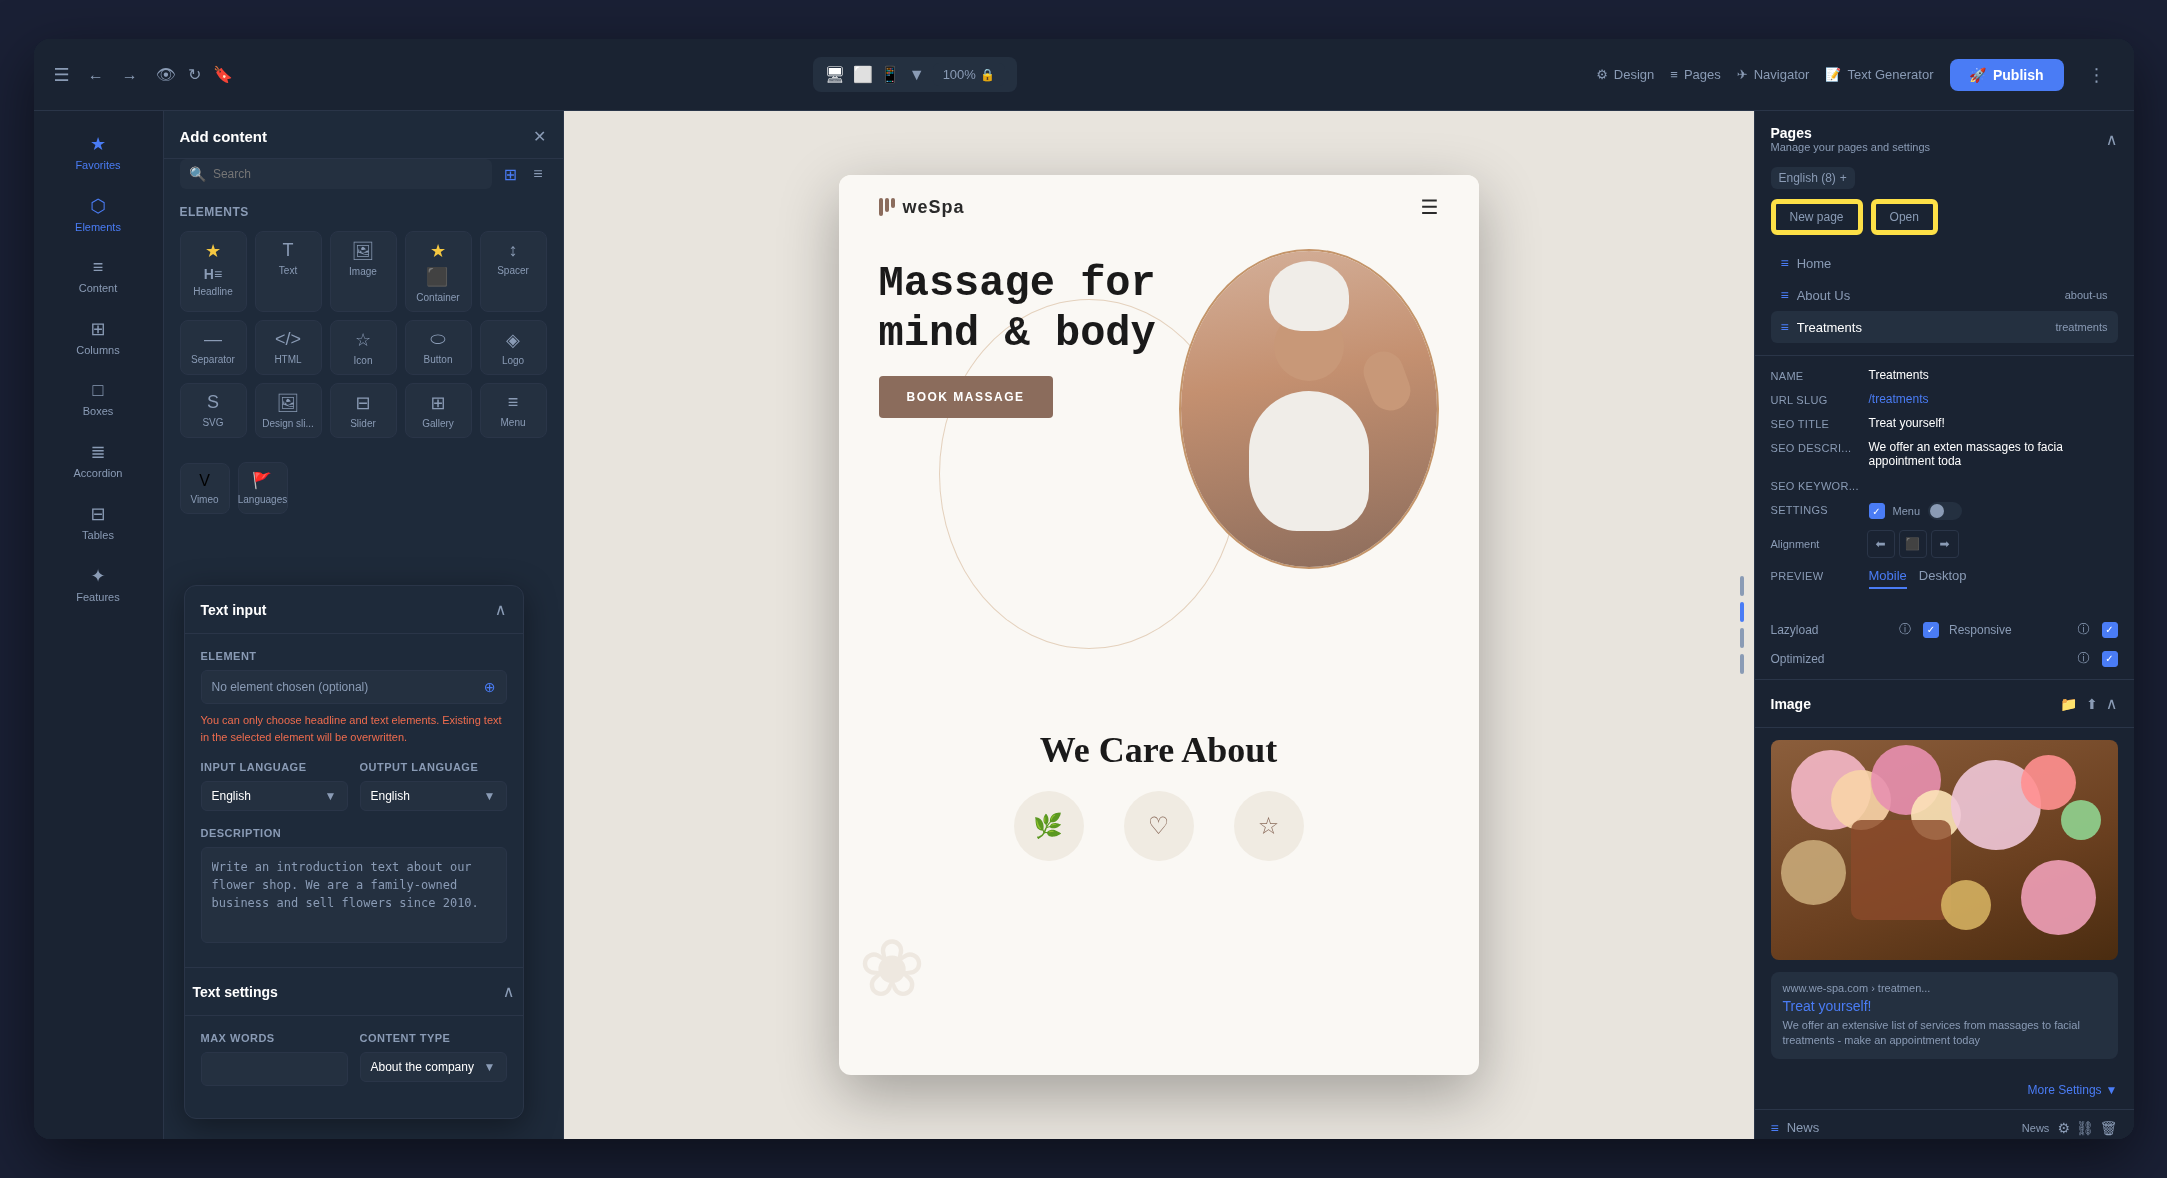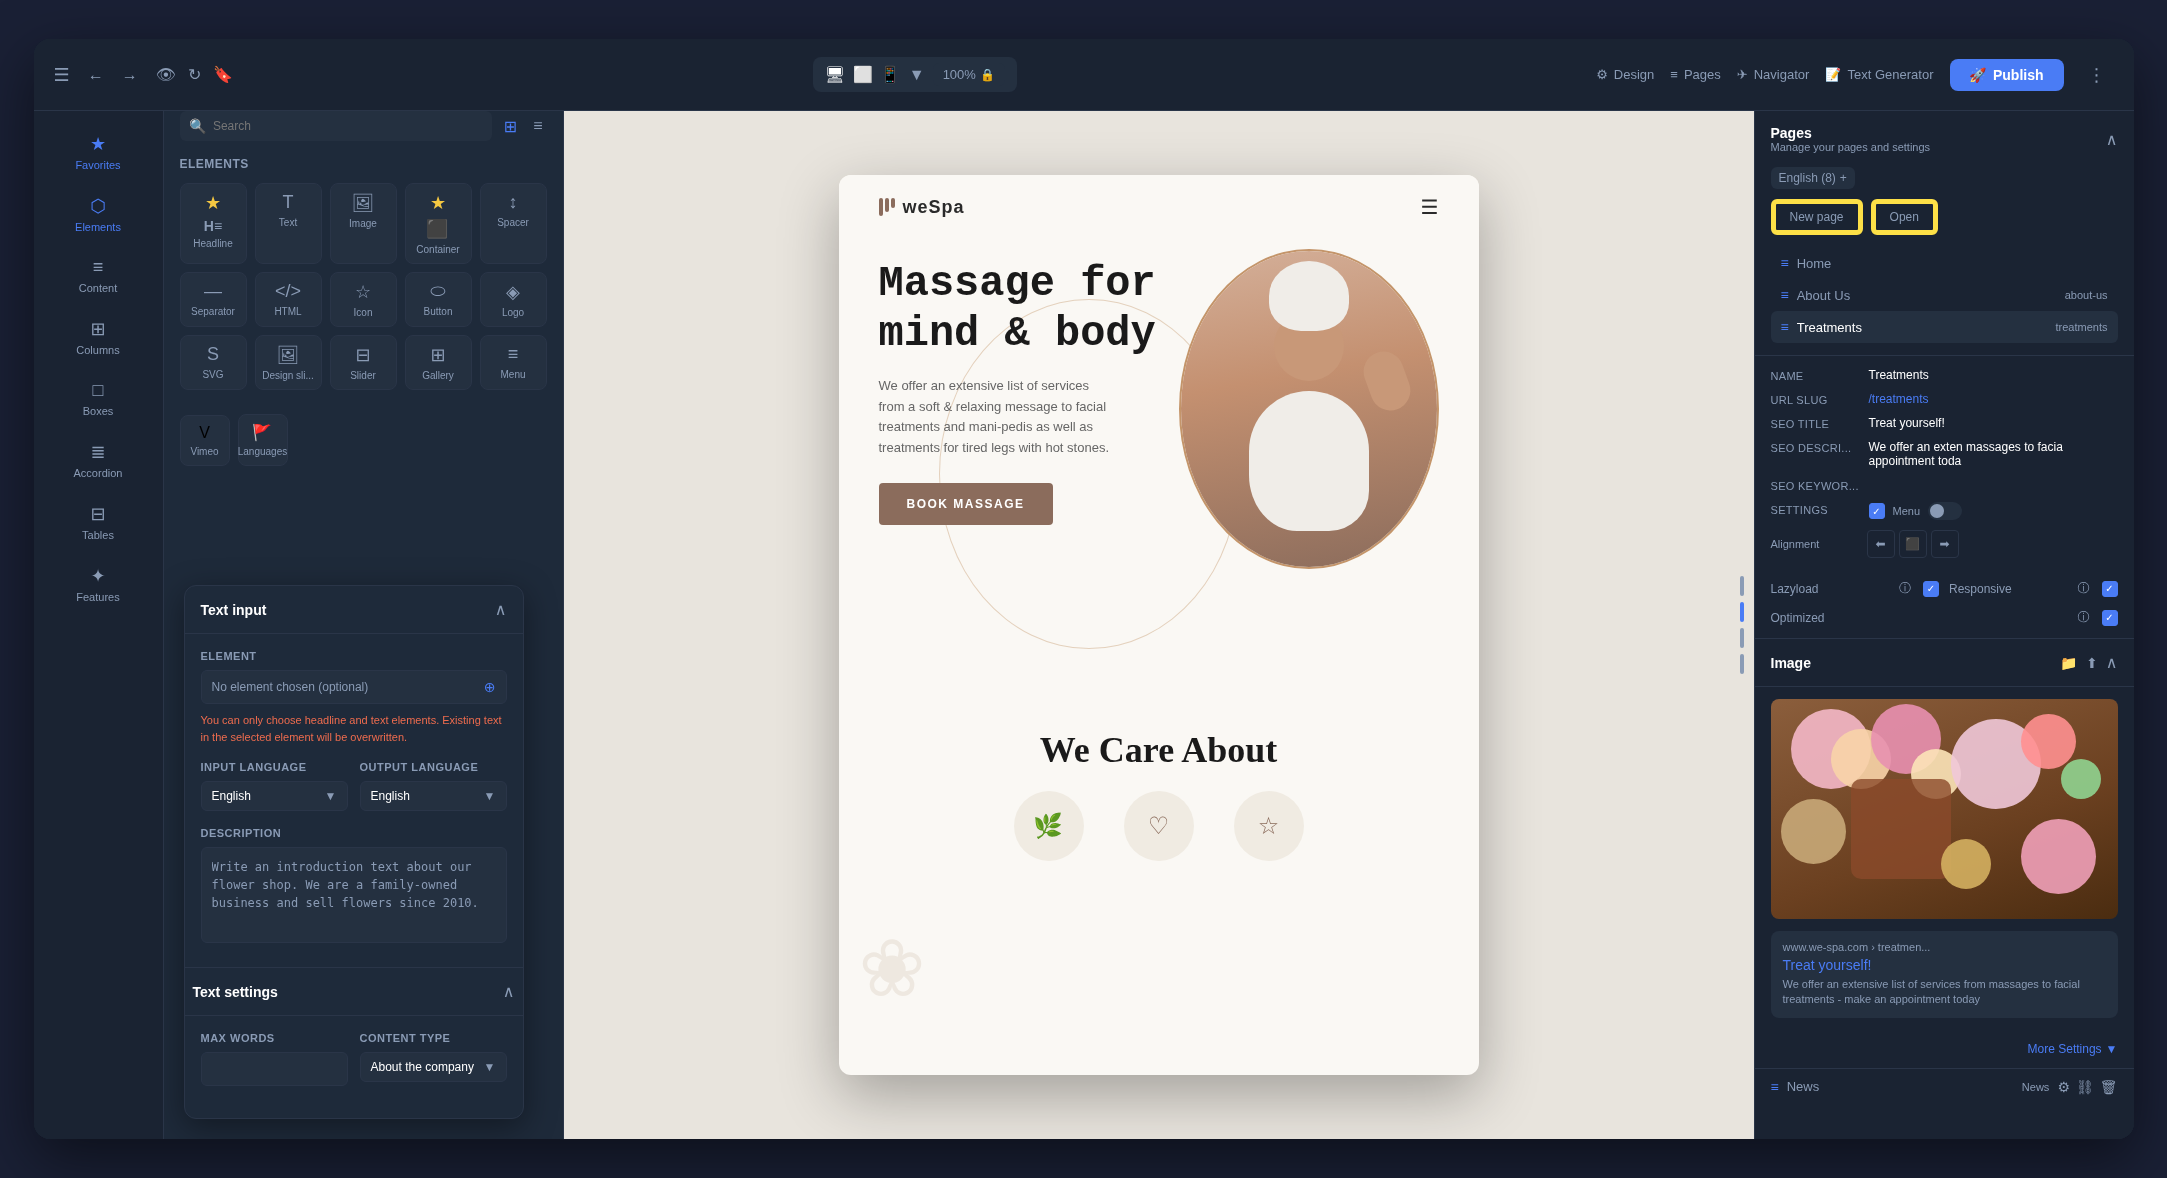--- a/index.html
+++ b/index.html
@@ -989,20 +989,24 @@
         <span class="sidebar-item-icon">⊟</span>
         <span class="sidebar-item-label">Tables</span>
       </div>
       <div class="sidebar-item">
         <span class="sidebar-item-icon">✦</span>
         <span class="sidebar-item-label">Features</span>
       </div>
     </div>
 
     <div class="content-panel">
+      <div class="panel-header">
+        <span class="panel-title">Add content</span>
+        <span class="panel-close">✕</span>
+      </div>
 
       <div class="search-row">
         <div class="search-wrapper">
           <span class="search-icon">🔍</span>
           <input type="text" placeholder="Search" style="">
         </div>
         <span class="grid-btn active">⊞</span>
         <span class="list-btn">≡</span>
       </div>
 
@@ -1189,21 +1193,20 @@
           </div>
           <span class="nav-menu-icon">☰</span>
         </div>
 
         <div class="website-hero">
 
           <div class="hero-circle-decoration"></div>
 
           <div class="hero-text">
             <h1 class="hero-title">Massage for mind &amp; body</h1>
-            <p class="hero-subtitle">We offer an extensive list of services from a soft &amp; relaxing message to facial treatments and mani-pedis as well as treatments for tired legs with hot stones.</p>
             <button class="book-btn">
               <span>BOOK MASSAGE</span>
             </button>
           </div>
 
           <div class="hero-image">
             <div class="hero-image-circle">
 
               <div style="width:100%;height:100%;background:linear-gradient(170deg,#d4b09a 0%,#c49070 40%,#8b6c5c 100%);display:flex;flex-direction:column;align-items:center;position:relative;">
 
@@ -1312,20 +1315,27 @@
             </div>
           </div>
           <div style="display:flex;align-items:center;gap:6px;margin-bottom:10px;">
             <span style="font-size:11px;color:#8a9bb5;width:90px;">Alignment</span>
             <div class="alignment-buttons">
               <button class="align-btn">⬅</button>
               <button class="align-btn">⬛</button>
               <button class="align-btn">➡</button>
             </div>
           </div>
+          <div class="setting-row">
+            <span class="setting-label">PREVIEW</span>
+            <div class="preview-tabs">
+              <span class="preview-tab active">Mobile</span>
+              <span class="preview-tab">Desktop</span>
+            </div>
+          </div>
         </div>
 
         <div style="padding:0 16px 12px;">
           <div class="settings-grid">
             <div class="settings-item">
               <span class="settings-label">Lazyload</span>
               <span style="color:#8a9bb5;font-size:12px;">ⓘ</span>
               <div class="checkbox checked"></div>
             </div>
             <div class="settings-item">

